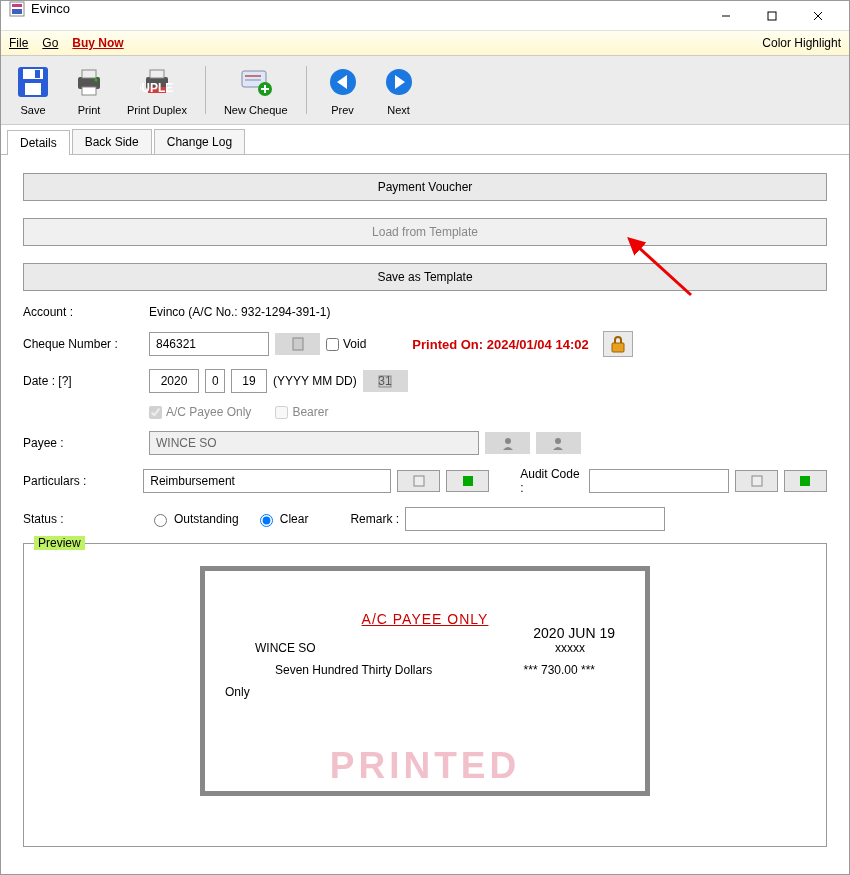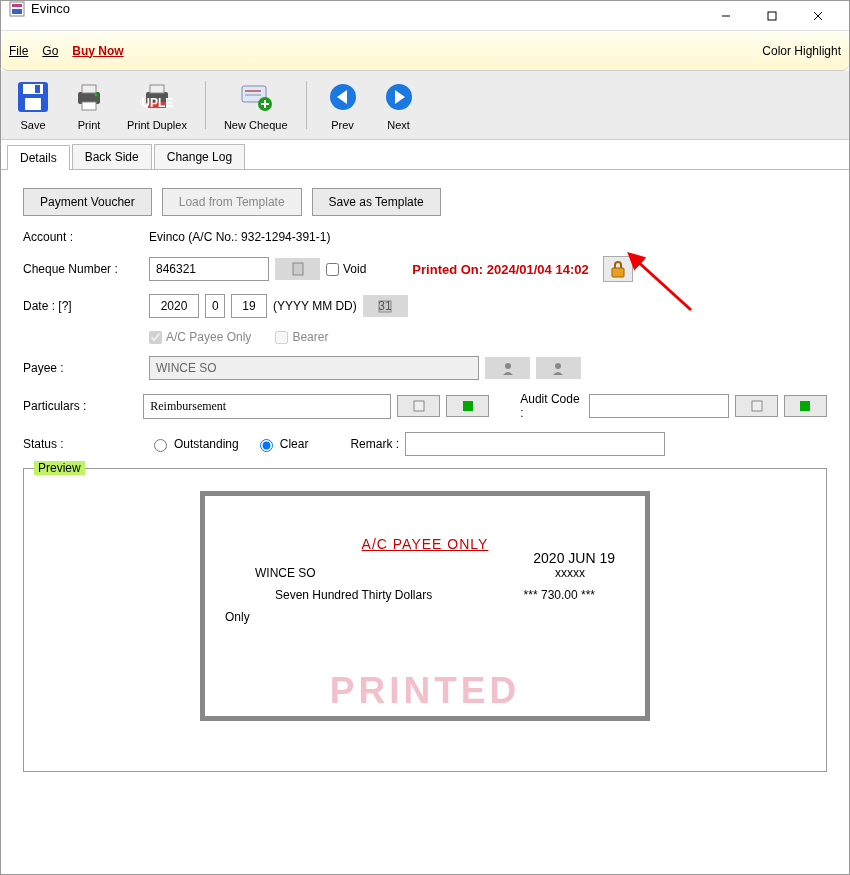--- a/index.html
+++ b/index.html
@@ -3,35 +3,35 @@
 <meta charset="utf-8">
 <style>
 * { box-sizing: border-box; font-family: "Segoe UI", Tahoma, sans-serif; font-size: 12px; }
 body { margin: 0; background: #fff; }
 .window { width: 850px; height: 875px; border: 1px solid #999; display: flex; flex-direction: column; }
 .titlebar { height: 30px; display: flex; align-items: flex-start; padding: 0 8px; border-bottom: 1px solid #e0e0e0; }
 .titlebar .app-icon { width: 16px; height: 16px; margin-right: 6px; }
 .titlebar .title { flex: 1; font-size: 13px; }
 .titlebar .win-controls { display: flex; gap: 0; }
 .titlebar .win-btn { width: 46px; height: 30px; display: flex; align-items: center; justify-content: center; cursor: pointer; }
-.menubar { height: 40px; background: linear-gradient(#fffef0, #fff8d0); display: flex; align-items: center; padding: 0 8px; gap: 14px; border-bottom: 1px solid #ccc; border-radius: 7px; }
+.menubar { height: 25px; background: linear-gradient(#fffef0, #fff8d0); display: flex; align-items: center; padding: 0 8px; gap: 14px; border-bottom: 1px solid #ccc; }
 .menubar .menu-item { cursor: pointer; text-decoration: underline; }
 .menubar .buy-now { color: #c00000; font-weight: bold; }
 .menubar .spacer { flex: 1; }
 .menubar .color-hl { color: #000; }
 .toolbar { background: #ececec; padding: 6px 10px; display: flex; gap: 12px; border-bottom: 1px solid #ccc; }
 .tb-sep { width: 1px; background: #bbb; margin: 4px 2px; }
 .tb-btn { display: flex; flex-direction: column; align-items: center; gap: 4px; cursor: pointer; padding: 2px 4px; }
 .tb-btn .icon-box { width: 36px; height: 36px; display: flex; align-items: center; justify-content: center; }
 .tb-btn .label { font-size: 11px; }
 .tabs { display: flex; border-bottom: 1px solid #bbb; padding: 4px 6px 0 6px; background: #fff; }
 .tab { padding: 5px 12px; border: 1px solid #bbb; border-bottom: none; margin-right: 2px; background: #f5f5f5; cursor: pointer; font-size: 12px; }
 .tab.active { background: #fff; position: relative; top: 1px; }
 .content { padding: 18px 22px; flex: 1; overflow: auto; }
-.btn-row { display: flex; gap: 10px; margin-bottom: 14px; }
+.btn-row { display: flex; gap: 17px; margin-bottom: 14px; flex-direction: column; }
 .std-btn { padding: 6px 16px; border: 1px solid #999; background: #eaeaea; cursor: pointer; font-size: 12px; }
 .std-btn.disabled { color: #888; background: #f0f0f0; }
 .form-row { display: flex; align-items: center; margin-bottom: 12px; gap: 6px; }
 .form-label { width: 120px; font-size: 12px; }
 .text-input { border: 1px solid #999; padding: 4px 6px; font-size: 12px; background: #fff; }
 .text-input[readonly] { background: #f0f0f0; }
 .text-input.right { text-align: right; }
 .sm-btn { width: 45px; height: 22px; border: 1px solid #999; background: #e8e8e8; display: inline-flex; align-items: center; justify-content: center; cursor: pointer; }
 .sm-btn.flat { border-color: transparent; background: #d8d8d8; }
 .checkbox { display: inline-flex; align-items: center; gap: 4px; cursor: pointer; }
@@ -245,21 +245,21 @@
           <svg width="14" height="14">
             <circle cx="6" cy="5" r="3" fill="#888"></circle>
             <path d="M1 14 Q6 8 11 14" fill="#888"></path>
           </svg>
         </span>
     </div>
 
 
     <div class="form-row">
       <span class="form-label">Particulars :</span>
-      <input class="text-input" style="width: 260px; font-family: Liberation Serif, serif;" value="Reimbursement">
+      <input class="text-input" style="width: 260px;" value="Reimbursement">
       <span class="sm-btn">
           <svg width="12" height="12">
             <rect x="1" y="1" width="10" height="10" fill="#eee" stroke="#888"></rect>
           </svg>
         </span>
       <span class="sm-btn">
           <svg width="12" height="12">
             <rect x="1" y="1" width="10" height="10" fill="#0a0"></rect>
           </svg>
         </span>

